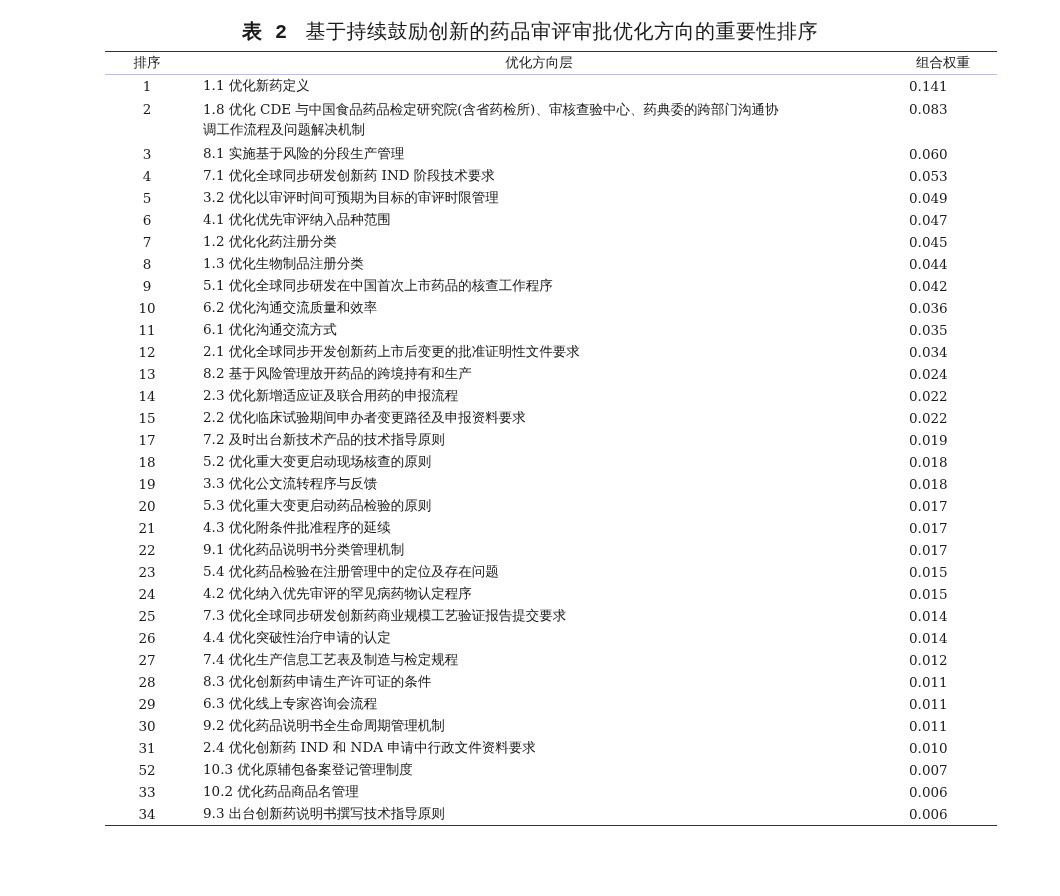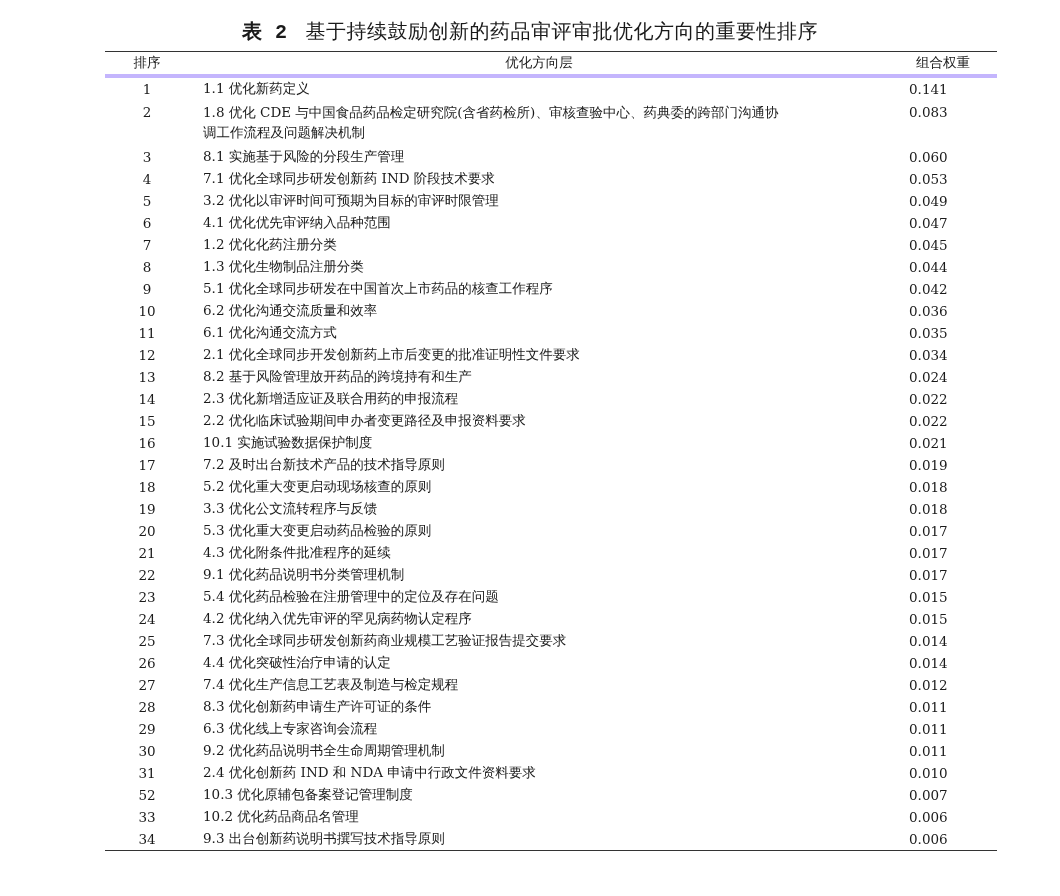--- a/index.html
+++ b/index.html
@@ -4,21 +4,21 @@
 <style>
   html, body { margin: 0; padding: 0; background: #ffffff; }
   body { width: 1060px; height: 896px; position: relative; overflow: hidden;
          font-family: "DejaVu Serif", "Liberation Serif", serif; color: #1a1a1a; }
   .caption { position: absolute; top: 18px; left: 0; width: 1060px; text-align: center;
              font-size: 20px; letter-spacing: 0.5px; font-family: Liberation Mono, monospace; }
   .caption .num { font-weight: bold; margin-right: 18px; }
   .tbl { position: absolute; left: 105px; top: 51px; width: 892px;
          border-top: 1.5px solid #333; border-bottom: 1.5px solid #333;
          border-collapse: collapse; font-size: 13.5px; }
-  .tbl th { font-weight: normal; height: 22px; padding: 0; border-bottom: 4px solid #c4b5fd; }
+  .tbl th { font-weight: normal; height: 22px; padding: 0; border-bottom: 1px solid #c4b5fd; }
   .tbl td { padding: 0; vertical-align: top; line-height: 22px; }
   .col-rank { width: 84px; text-align: center; }
   .col-dir { width: 700px; }
   .col-w { width: 108px; text-align: center; }
   .tbl th.col-dir { }
   .tbl td.col-dir { padding-left: 14px; padding-right: 100px; box-sizing: border-box; }
   .tbl td.col-w { padding-left: 20px; box-sizing: border-box; text-align: left; }
   .tbl tr.multi td { padding-top: 2px; padding-bottom: 4px; }
   .tbl td.col-dir .txt { display: block; line-height: 20px; }
   .tbl tr.multi td.col-rank, .tbl tr.multi td.col-w { line-height: 20px; }
@@ -138,27 +138,20 @@
         <td class="col-w">0.022</td>
       </tr>
       <tr>
         <td class="col-rank">15</td>
         <td class="col-dir">
           <span class="txt">2.2 优化临床试验期间申办者变更路径及申报资料要求</span>
         </td>
         <td class="col-w">0.022</td>
       </tr>
       <tr>
-        <td class="col-rank">16</td>
-        <td class="col-dir">
-          <span class="txt">10.1 实施试验数据保护制度</span>
-        </td>
-        <td class="col-w">0.021</td>
-      </tr>
-      <tr>
         <td class="col-rank">17</td>
         <td class="col-dir">
           <span class="txt">7.2 及时出台新技术产品的技术指导原则</span>
         </td>
         <td class="col-w">0.019</td>
       </tr>
       <tr>
         <td class="col-rank">18</td>
         <td class="col-dir">
           <span class="txt">5.2 优化重大变更启动现场核查的原则</span>

